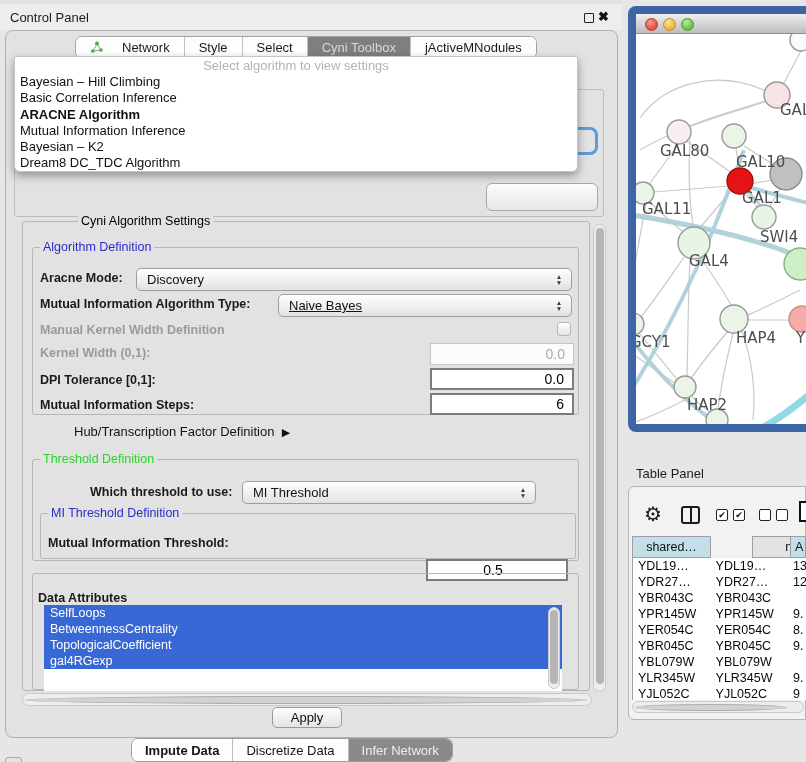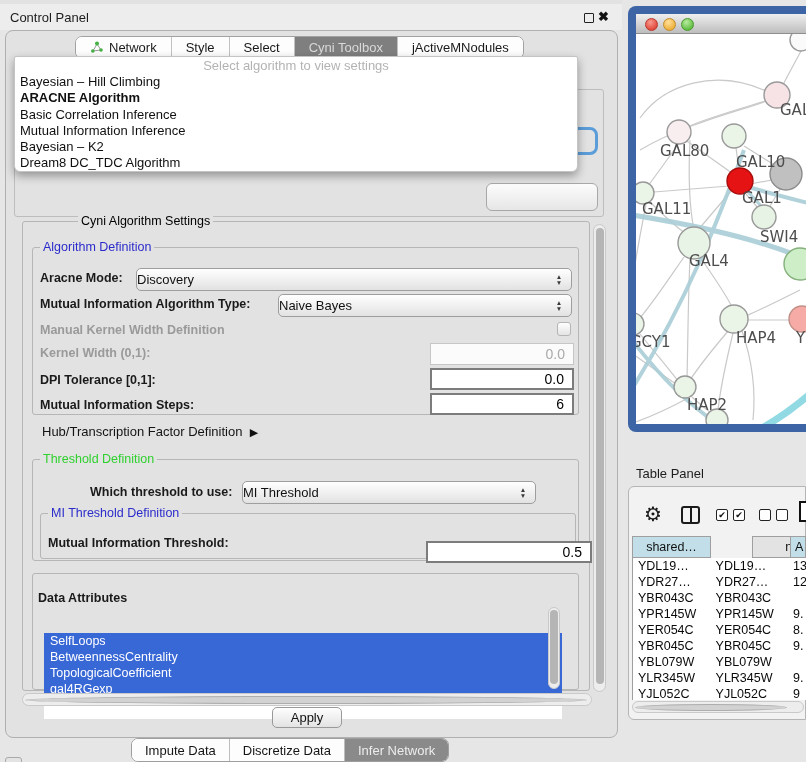--- a/index.html
+++ b/index.html
@@ -8,21 +8,21 @@
   .abs { position:absolute; }
 
   
   .cp-header { left:0; top:0; width:622px; height:30px; background:#ededed; border-top:4px solid #e2e2e2; }
   .cp-title { left:10px; top:10px; font-size:13px; color:#1c1c1c; }
   .float-btn { left:584px; top:13px; width:10px; height:10px; border:1.6px solid #222; border-radius:1px; background:transparent; }
   .close-btn { left:598px; top:9px; font-size:13px; font-weight:bold; color:#111; }
 
   
   .tabbar { left:75px; top:36px; height:23px; display:flex; border:1px solid #a2a2a2; border-radius:7px; overflow:hidden; background:#fff; z-index:5; }
-  .tab { display:flex; align-items:center; justify-content:center; padding:4px 14px; font-size:13px; color:#1a1a1a; background:#fdfdfd; border-left:1px solid #c2c2c2; }
+  .tab { display:flex; align-items:center; justify-content:center; padding:4px 14px; font-size:13px; color:#1a1a1a; background:#fdfdfd; border-left:1px solid #c2c2c2;gap:13px; }
   .tab:first-child { border-left:none; }
   .tab.sel { background:#7f7f7f; color:#d9d9d9; }
   .tab .net-ico { margin-right:6px; }
 
   
   .panel { left:5px; top:30px; width:613px; height:708px; background:#e2e2e2; border:1px solid #b0b0b0; border-radius:8px; }
 
   
   .ghost-fs { left:8px; top:58px; width:590px; height:128px; border:1px solid #bdbdbd; border-radius:3px; }
   .ghost-blue { left:470px; top:96px; width:122px; height:28px; border:3px solid #5b9dd9; border-radius:8px; }
@@ -36,44 +36,44 @@
 
   
   .fs { position:absolute; border:1px solid #b6b6b6; border-radius:3px; }
   .fs-legend { position:absolute; font-size:12.5px; background:#e2e2e2; padding:0 3px; white-space:nowrap; }
   .lg-blue { color:#2b2bcc; }
   .lg-green { color:#2fd12f; }
 
   .lbl { position:absolute; font-size:12.5px; font-weight:bold; color:#1a1a1a; white-space:nowrap; }
   .lbl.dis { color:#9a9a9a; }
 
-  .combo { position:absolute; height:23px; border:1px solid #9e9e9e; border-radius:5px; background:linear-gradient(#ffffff,#e2e2e2); font-size:13px; color:#111; line-height:21px; }
+  .combo { position:absolute; height:23px; border:1px solid #9e9e9e; border-radius:5px; background:linear-gradient(#ffffff,#e2e2e2); font-size:13px; color:#111; line-height:21px; padding-left:10px; }
   .combo .step { position:absolute; right:7px; top:1px; width:10px; font-size:6.5px; color:#3a3a3a; line-height:5.5px; text-align:center; padding-top:4px; }
 
   .fld { position:absolute; height:22px; font-size:14px; text-align:right; padding-right:8px; line-height:19px; background:#fff; border:2px solid #7c7c7c; color:#000; }
   .fld.dis { border:1px solid #c6c6c6; background:#fbfbfb; color:#a9a9a9; line-height:21px; }
 
   .chk { position:absolute; width:14px; height:14px; border:1px solid #b5b5b5; border-radius:3px; background:linear-gradient(#ffffff,#e4e4e4); }
 
-  .hub-row { position:absolute; font-size:13px; color:#141414; white-space:nowrap; }
+  .hub-row { position:absolute; font-size:13px; color:#141414; white-space:nowrap;margin-left:32px; }
   .tri { font-size:11px; color:#111; }
 
   
-  .attr-list { left:38px; top:574px; width:518px; height:86px; background:#fff; overflow:hidden;margin-top:28px; }
+  .attr-list { left:38px; top:574px; width:518px; height:86px; background:#fff; overflow:hidden; }
   .attr-item { height:16px; line-height:16px; background:#3867d6; color:#fff; font-size:12.5px; padding-left:6px; white-space:nowrap; }
 
   .sb-track { position:absolute; background:#ededed; border:1px solid #c9c9c9; border-radius:7px; }
   .sb-thumb { position:absolute; background:#b5b5b5; border-radius:6px; }
   .sb-thumb.light { background:#d2d2d2; border:1px solid #adadad; }
 
   .apply-btn { left:266px; top:676px; width:70px; height:21px; border:1px solid #9a9a9a; border-radius:5px; background:linear-gradient(#fefefe,#e3e3e3); font-size:13px; color:#111; text-align:center; line-height:19px; }
 
   .btabs { left:125px; top:707px; height:24px; display:flex; border:1px solid #9e9e9e; border-radius:7px; overflow:hidden; background:#fff; }
   .btab { display:flex; align-items:center; justify-content:center; padding:0 13px; font-size:13px; color:#151515; background:#fdfdfd; border-left:1px solid #bdbdbd; }
-  .btab:first-child { border-left:none; }
+  .btab:first-child { border-left:none;font-weight:bold; }
   .btab.sel { background:#8a8a8a; color:#ededed; }
 
   .grip { left:5px; top:757px; width:17px; height:16px; border:1px solid #a9a9a9; border-radius:3px; background:#e3e3e3; }
 
   
   .net-frame { left:628px; top:6px; width:178px; height:426px; background:#3d64a4; border-radius:8px 0 0 8px; }
   .net-titlebar { left:636px; top:14px; width:170px; height:20px; background:linear-gradient(#efefef,#bdbdbd); border-bottom:1px solid #8e8e8e; }
   .light { position:absolute; top:3.5px; width:13px; height:13px; border-radius:50%; }
   .net-content { left:636px; top:34px; width:170px; height:390px; background:#fff; overflow:hidden; }
   .node-lbl { position:absolute; font-family:"DejaVu Sans", sans-serif; font-size:15px; color:#4d4d4d; white-space:nowrap; }
@@ -141,21 +141,21 @@
   <div class="fs" style="left:26px; top:216px; width:547px; height:168px;"></div>
   <span class="fs-legend lg-blue" style="left:34px; top:209px;">Algorithm Definition</span>
 
   <span class="lbl" style="left:34px; top:240px;">Aracne Mode:</span>
   <div class="combo" style="left:130px; top:237px; width:436px;">
     <span>Discovery</span>
     <span class="step">▲<br>▼</span>
   </div>
 
   <span class="lbl" style="left:34px; top:266px;">Mutual Information Algorithm Type:</span>
-  <div class="combo" style="left:272px; top:263px; width:294px;">
+  <div class="combo" style="left:272px; top:263px; width:294px;text-decoration:underline;">
     <span>Naive Bayes</span>
     <span class="step">▲<br>▼</span>
   </div>
 
   <span class="lbl dis" style="left:34px; top:292px;">Manual Kernel Width Definition</span>
   <div class="chk" style="left:551px; top:291px;"></div>
 
   <span class="lbl dis" style="left:34px; top:315px;">Kernel Width (0,1):</span>
   <div class="fld dis" style="left:424px; top:312px; width:144px;">0.0</div>
 
@@ -175,21 +175,21 @@
   <span class="lbl" style="left:84px; top:454px;">Which threshold to use:</span>
   <div class="combo" style="left:236px; top:450px; width:294px;">
     <span>MI Threshold</span>
     <span class="step">▲<br>▼</span>
   </div>
 
   <div class="fs" style="left:34px; top:482px; width:536px; height:46px;"></div>
   <span class="fs-legend lg-blue" style="left:42px; top:475px;">MI Threshold Definition</span>
 
   <span class="lbl" style="left:42px; top:505px;">Mutual Information Threshold:</span>
-  <div class="fld" style="left:420px; top:510px; width:166px;">0.5</div>
+  <div class="fld" style="left:420px; top:528px; width:142px;text-align:center;">0.5</div>
 
   <div class="fs" style="left:26px; top:542px; width:547px; height:117px;"></div>
 
   <span class="lbl" style="left:32px; top:560px;">Data Attributes</span>
 
   <div class="abs attr-list">
     <div class="attr-item">SelfLoops</div>
     <div class="attr-item">BetweennessCentrality</div>
     <div class="attr-item">TopologicalCoefficient</div>
     <div class="attr-item">gal4RGexp</div>
@@ -216,22 +216,22 @@
       </div>
     <div class="btab sel">
         <span>Infer Network</span>
       </div>
   </div>
 </div>
 
 <div class="abs popup">
   <span class="ph">Select algorithm to view settings</span>
   <span class="it">Bayesian – Hill Climbing</span>
+  <span class="it">Basic Correlation Inference</span>
   <span class="it bold">ARACNE Algorithm</span>
-  <span class="it">Basic Correlation Inference</span>
   <span class="it">Mutual Information Inference</span>
   <span class="it">Bayesian – K2</span>
   <span class="it">Dream8 DC_TDC Algorithm</span>
 </div>
 
 <div class="abs grip"></div>
 
 <div class="abs net-frame"></div>
 <div class="abs net-titlebar">
   <span class="light" style="left:9px; background:radial-gradient(circle at 40% 30%, #f79a8e, #e34c3f 70%); border:1px solid #b8362c;"></span>

